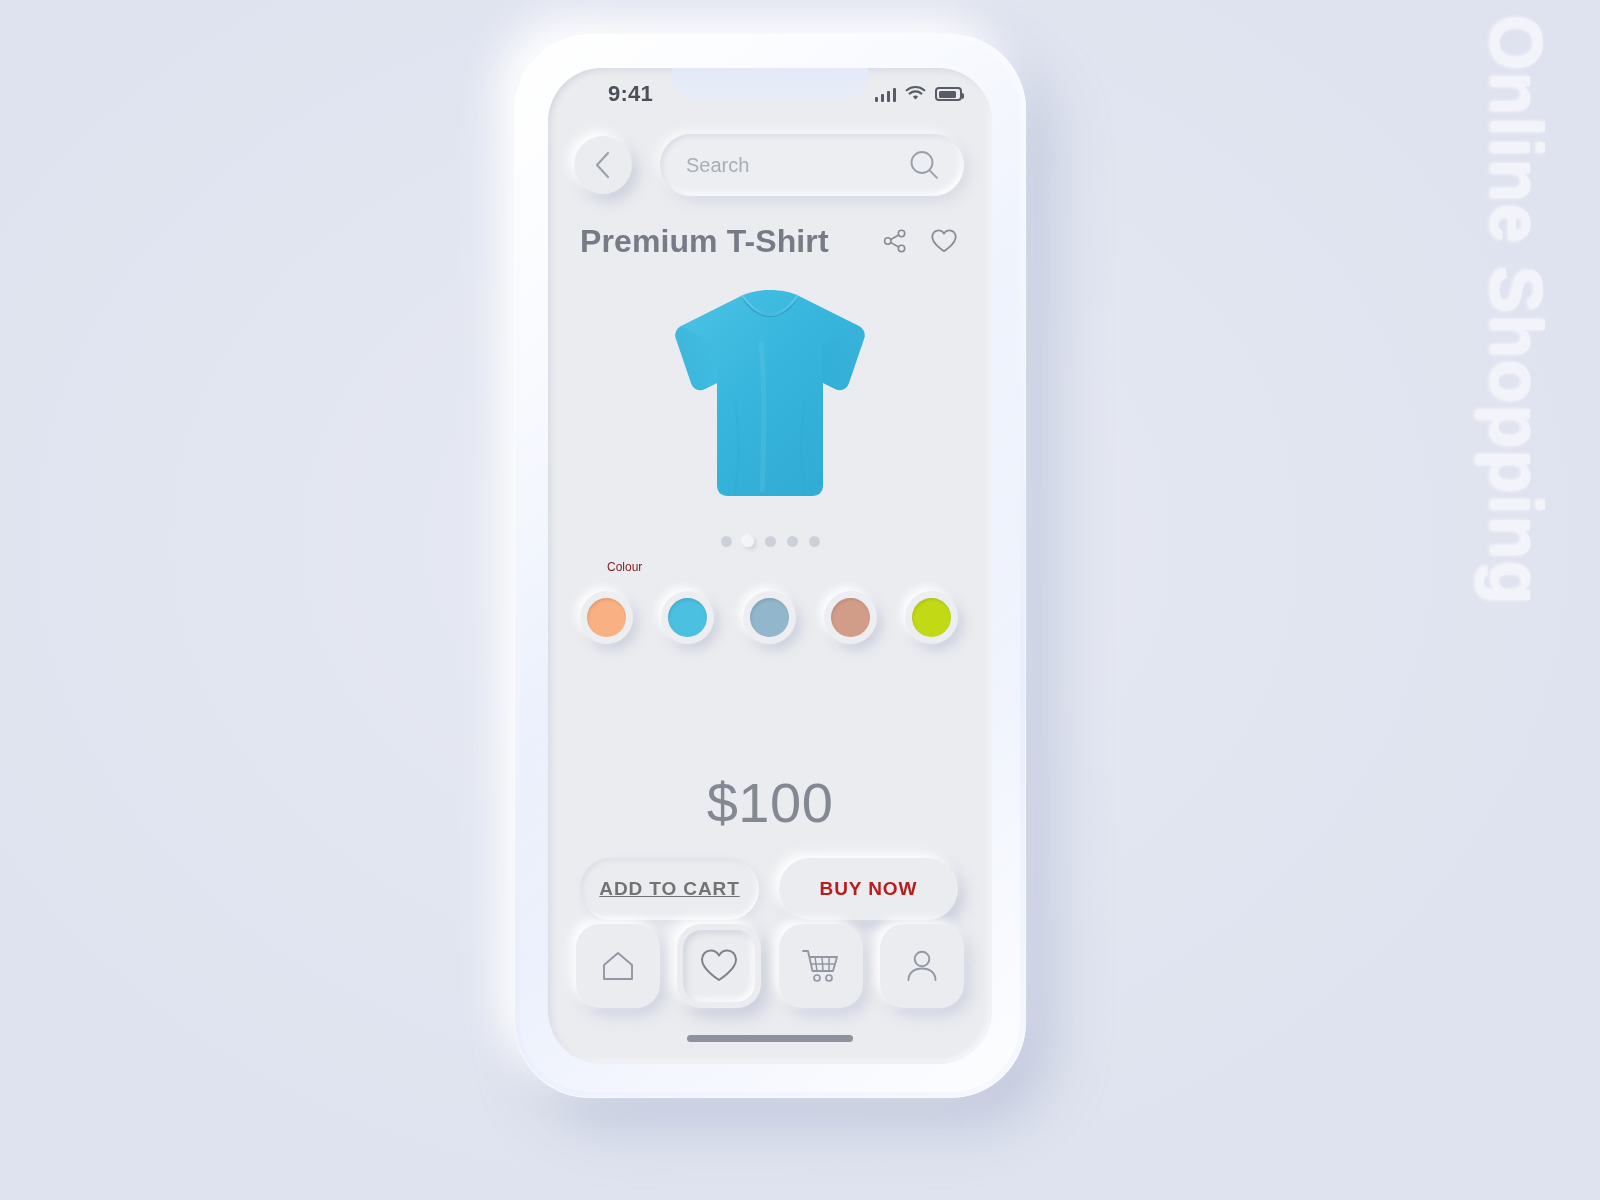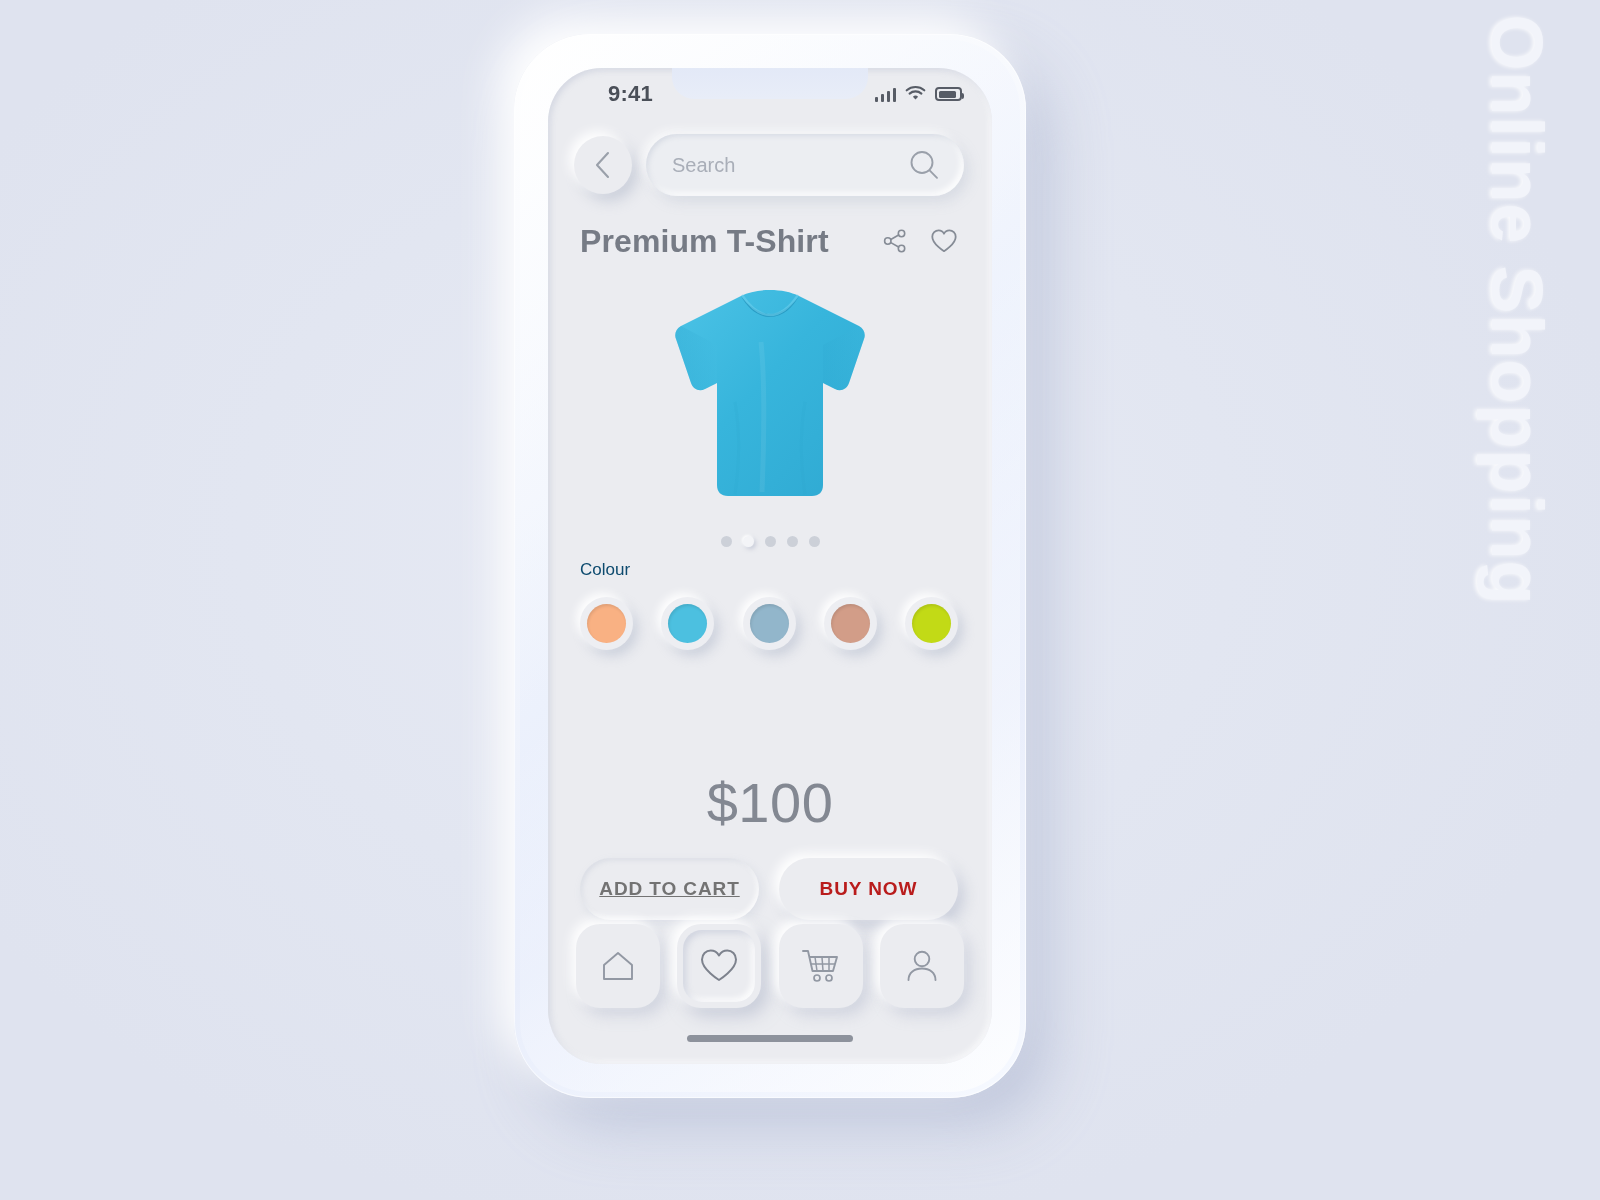--- a/index.html
+++ b/index.html
@@ -108,21 +108,21 @@
     content:""; position:absolute; right:-4px; top:4px;
     width:2.5px; height:6px; background:#575c66; border-radius:0 2px 2px 0;
   }
   .battery b { display:block; height:100%; width:88%; background:#575c66; border-radius:1.5px; }
 
   
   .searchrow {
     position:absolute; left:0; top:56px;
     width:100%; height:82px;
     display:flex; align-items:center;
-    padding:0 28px 0 26px; gap:14px;
+    padding:0 28px 0 26px; gap:28px;
     z-index:8;
   }
   .backbtn {
     width:58px; height:58px; flex:0 0 58px;
     border-radius:50%;
     background:#ebecf0;
     display:flex; align-items:center; justify-content:center;
     box-shadow:-5px -5px 11px rgba(255,255,255,.95), 6px 7px 14px rgba(163,172,194,.45);
   }
   .searchbar {
@@ -166,21 +166,21 @@
     z-index:7;
   }
   .dots .d { width:11px; height:11px; border-radius:50%; background:#ccd0d8; }
   .dots .d.active {
     background:#f3f4f7;
     box-shadow:-1px -1px 3px rgba(255,255,255,1), 2px 2px 4px rgba(163,172,194,.5);
   }
 
   
   .sec-label {
-    font-size:17px; color:#0c4a6e;
+    font-size:12px; color:#7f1d1d;margin-left:27px;
   }
   .colour-sec { position:absolute; left:0; top:492px; width:100%; padding:0 34px 0 32px; z-index:7; }
   .swatches { display:flex; align-items:center; justify-content:space-between; margin-top:17px; }
   .sw {
     width:53px; height:53px; border-radius:50%;
     background:#edeef2;
     display:flex; align-items:center; justify-content:center;
     box-shadow:-4px -4px 9px rgba(255,255,255,.95), 5px 6px 12px rgba(163,172,194,.42);
   }
   .sw b { display:block; width:39px; height:39px; border-radius:50%; box-shadow:inset 1px 2px 3px rgba(0,0,0,.10); }

